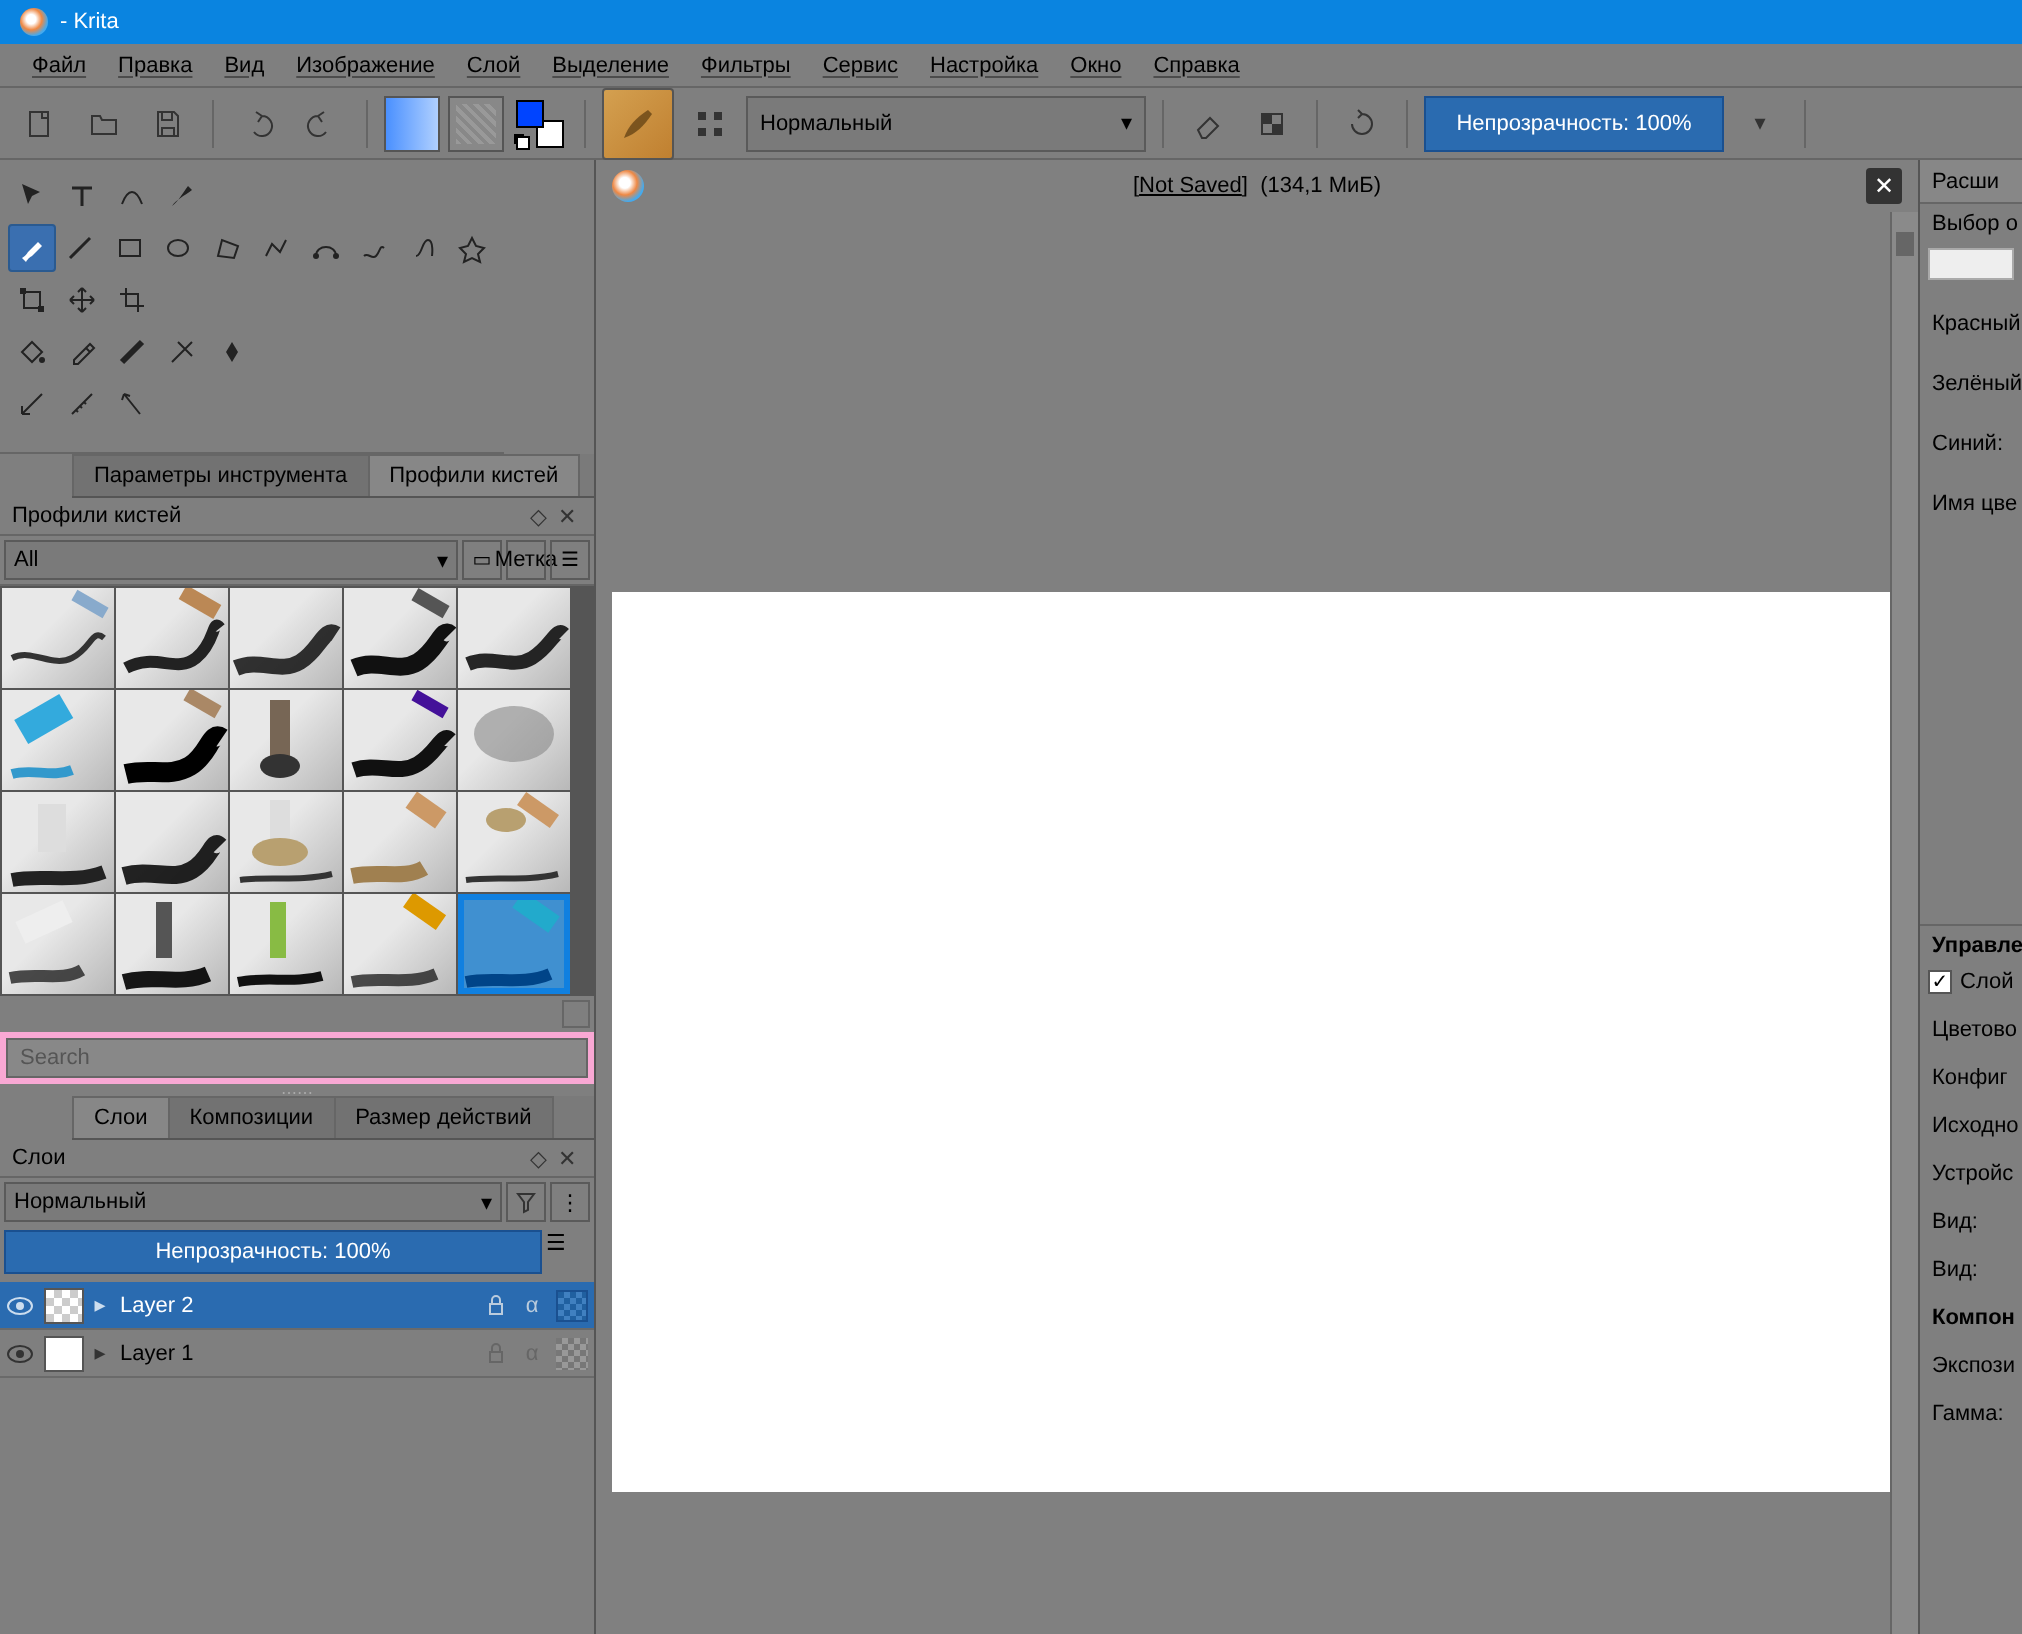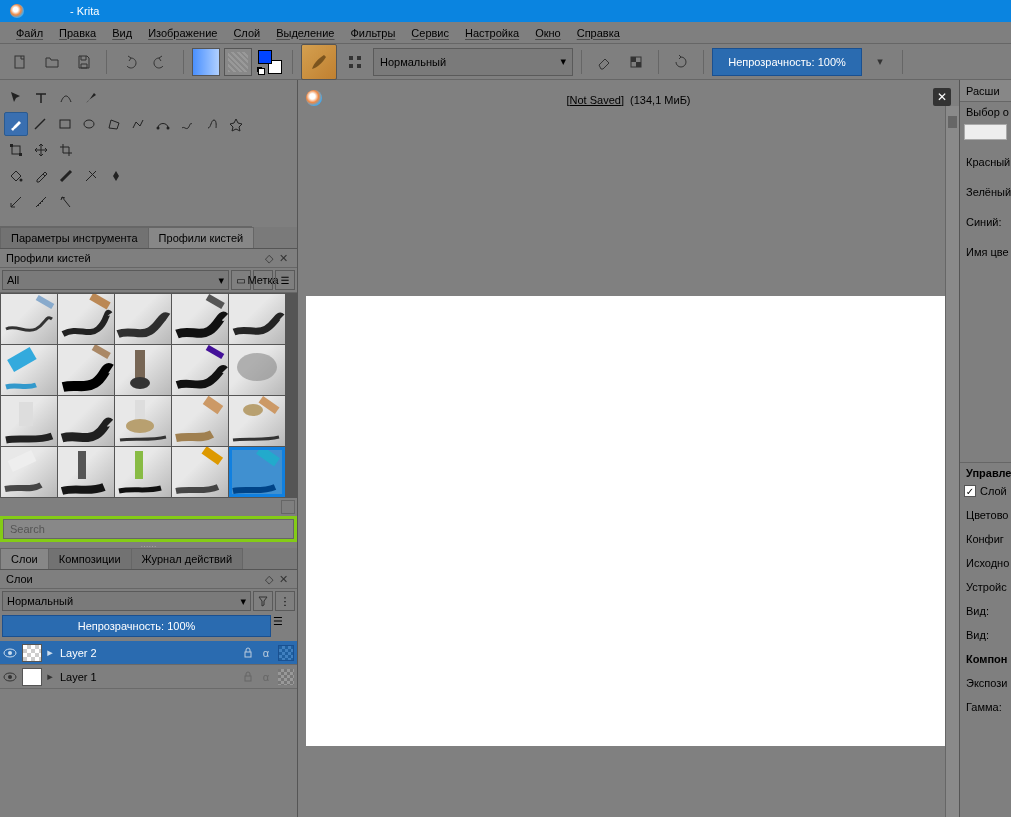--- a/index.html
+++ b/index.html
@@ -1,19 +1,19 @@
 <!DOCTYPE html>
 <html><head>
 <meta charset="utf-8">
 <style>
 * { box-sizing: border-box; margin: 0; padding: 0; font-family: "Segoe UI", Tahoma, sans-serif; font-size: 11px; }
 body { background: #909090; width: 1011px; height: 817px; overflow: hidden; position: relative; }
 
 
-.titlebar { background: #0a84e0; height: 22px; display: flex; align-items: center; padding-left: 10px; color: #fff; gap: 40px; }
+.titlebar { background: #0a84e0; height: 22px; display: flex; align-items: center; padding-left: 10px; color: #fff; }
 .titlebar-icon { width: 14px; height: 14px; border-radius: 50%; background: radial-gradient(circle at 40% 40%, #fff 20%, #e84 45%, #4ae 70%); margin-right: 6px; }
 
 
 .menubar { background: #7f7f7f; height: 22px; display: flex; align-items: center; padding-left: 8px; border-bottom: 1px solid #666; }
 .menubar span { color: #000; padding: 3px 8px; text-decoration: underline; text-decoration-color: rgba(0,0,0,0.4); text-underline-offset: 2px; cursor: pointer; }
 
 
 .maintoolbar { background: #7f7f7f; height: 36px; display: flex; align-items: center; padding: 0 6px; gap: 4px; border-bottom: 1px solid #666; }
 .tbtn { width: 28px; height: 28px; display: flex; align-items: center; justify-content: center; border: 1px solid transparent; border-radius: 2px; cursor: pointer; color: #333; }
 .sep { width: 1px; height: 24px; background: #666; margin: 0 4px; }
@@ -39,37 +39,37 @@
 .centercol { flex:1; background:#808080; position:relative; display:flex; flex-direction:column;}
 .rightcol { width: 52px; background:#7f7f7f; border-left:1px solid #555; display:flex; flex-direction:column;}
 
 
 .toolbox { padding: 6px 4px 10px; display:flex; flex-wrap:wrap; gap:0; width:252px; border-bottom:1px solid #666;}
 .tool { width: 24px; height:24px; display:flex; align-items:center; justify-content:center; border:1px solid transparent; border-radius:2px; cursor:pointer; color:#222;}
 .tool.active { background:#3a6fb0; color:#fff; border-color:#2a5a90;}
 .tool-row { display:flex; width:100%; gap:1px; margin-bottom:2px;}
 
 
-.docker-tabs { display:flex; background:#7a7a7a; border-bottom:1px solid #555;}
+.docker-tabs { display:flex; background:#7a7a7a; border-bottom:1px solid #555;margin-left:36px;}
 .dtab { padding:4px 10px; border:1px solid #666; border-bottom:none; background:#727272; color:#000; margin-right:-1px; cursor:pointer; font-size:11px;}
 .dtab.active { background:#878787; }
 
 .docker-header { background:#7f7f7f; padding:3px 6px; font-size:11px; color:#000; display:flex; justify-content:space-between; align-items:center; border-bottom:1px solid #666;}
 .docker-header .ctrls { display:flex; gap:2px;}
 .docker-header .ctrls span { width:12px; height:12px; cursor:pointer; color:#333;}
 
 
 .preset-toolbar { display:flex; padding:2px; gap:2px; background:#7f7f7f; border-bottom:1px solid #666;text-align:center;}
 .preset-toolbar .combo { flex:1; height:20px; background:#7a7a7a; border:1px solid #5a5a5a; padding:0 4px; display:flex; align-items:center; justify-content:space-between; font-size:11px;}
 .preset-toolbar .sbtn { width:20px; height:20px; border:1px solid #5a5a5a; display:flex; align-items:center; justify-content:center; font-size:10px;}
 .preset-grid { display:grid; grid-template-columns: repeat(5, 56px); grid-auto-rows: 50px; gap:1px; background:#555; padding:1px;}
 .preset { background:linear-gradient(135deg,#e8e8e8 40%,#b8b8b8); display:flex; align-items:center; justify-content:center; cursor:pointer; position:relative; overflow:hidden;}
 .preset.selected { outline:3px solid #1080e0; outline-offset:-3px; background:#4090d0;}
 .preset svg { width:100%; height:100%;}
-.search-box { padding:3px; background:#84cc16;}
+.search-box { padding:3px; background:#f9a8d4;}
 .search-box input { width:100%; height:20px; background:#888; border:1px solid #666; padding:0 6px; color:#333; font-size:11px;}
 .search-box input::placeholder{color:#555;}
 
 
 .layers-panel { flex:1; display:flex; flex-direction:column; min-height:0;}
 .layers-ctrl { display:flex; padding:2px; gap:2px;}
 .layers-ctrl .combo { flex:1; height:20px; background:#7a7a7a; border:1px solid #5a5a5a; padding:0 4px; display:flex; align-items:center; justify-content:space-between; font-size:11px;}
 .layers-ctrl .sbtn { width:20px; height:20px; border:1px solid #5a5a5a; display:flex; align-items:center; justify-content:center;}
 .opacity-bar-row { display:flex; padding:2px 2px 4px; gap:2px;}
 .opacity-bar { flex:1; height:22px; background:#2a6bb0; color:#fff; display:flex; align-items:center; justify-content:center; font-size:11px; border:1px solid #1a5090;}
@@ -82,21 +82,21 @@
 .layer-row .larrow { width:12px; color:#333; display:flex; justify-content:center;}
 .layer-row.sel .larrow{color:#cde;}
 .layer-row .lname { flex:1; padding-left:4px; font-size:11px;}
 .layer-row .licon { width:18px; display:flex; justify-content:center; color:#666;}
 .layer-row.sel .licon{color:#bcd;}
 .layer-row .alpha-box { width:16px; height:16px; margin:0 3px;}
 .layer-row .alpha-box.chk { background: repeating-conic-gradient(#4080c0 0 25%, #2060a0 0 50%) 0 0/6px 6px; border:1px solid #1a5090;}
 .layer-row .alpha-box.gray { background: repeating-conic-gradient(#999 0 25%, #777 0 50%) 0 0/6px 6px;}
 
 
-.canvas-titlebar { height:26px; display:flex; align-items:flex-end; padding:0 8px; justify-content:center; position:relative; background:#808080;}
+.canvas-titlebar { height:26px; display:flex; align-items:center; padding:0 8px; justify-content:center; position:relative; background:#808080;}
 .canvas-titlebar .appicon { position:absolute; left:8px; width:16px; height:16px; border-radius:50%; background: radial-gradient(circle at 40% 40%, #fff 20%, #e84 45%, #4ae 70%);}
 .canvas-titlebar .title { color:#000; font-size:11px;}
 .canvas-titlebar .title .under { text-decoration:underline;}
 .canvas-titlebar .closebtn { position:absolute; right:8px; width:18px; height:18px; background:#333; color:#fff; display:flex; align-items:center; justify-content:center; border-radius:2px; cursor:pointer; font-size:12px;}
 .canvas-area { flex:1; position:relative; background:#808080;}
 .canvas-area .scrollbar-v { position:absolute; right:0; top:0; bottom:0; width:14px; background:#8a8a8a; border-left:1px solid #666;}
 .canvas-area .scrollbar-v .thumb { position:absolute; top:10px; left:2px; right:2px; height:12px; background:#666;}
 .canvas-area .canvas { position:absolute; left:8px; top:190px; width:640px; height:450px; background:#fff; }
 
 
@@ -504,21 +504,21 @@
     <div style="background:#7f7f7f; padding:2px; display:flex; justify-content:flex-end;">
       <div style="width:14px; height:14px; border:1px solid #666;"></div>
     </div>
     <div class="search-box"><input placeholder="Search" style=""></div>
 
     <div style="height:6px; text-align:center; color:#aaa; font-size:8px;">⋯⋯</div>
 
     <div class="docker-tabs">
       <div class="dtab active">Слои</div>
       <div class="dtab">Композиции</div>
-      <div class="dtab">Журнал действий</div>
+      <div class="dtab">Размер действий</div>
     </div>
     <div class="docker-header">
       <span>Слои</span>
       <div class="ctrls">
           <span>◇</span>
           <span>✕</span>
         </div>
     </div>
     <div class="layers-panel">
       <div class="layers-ctrl">

